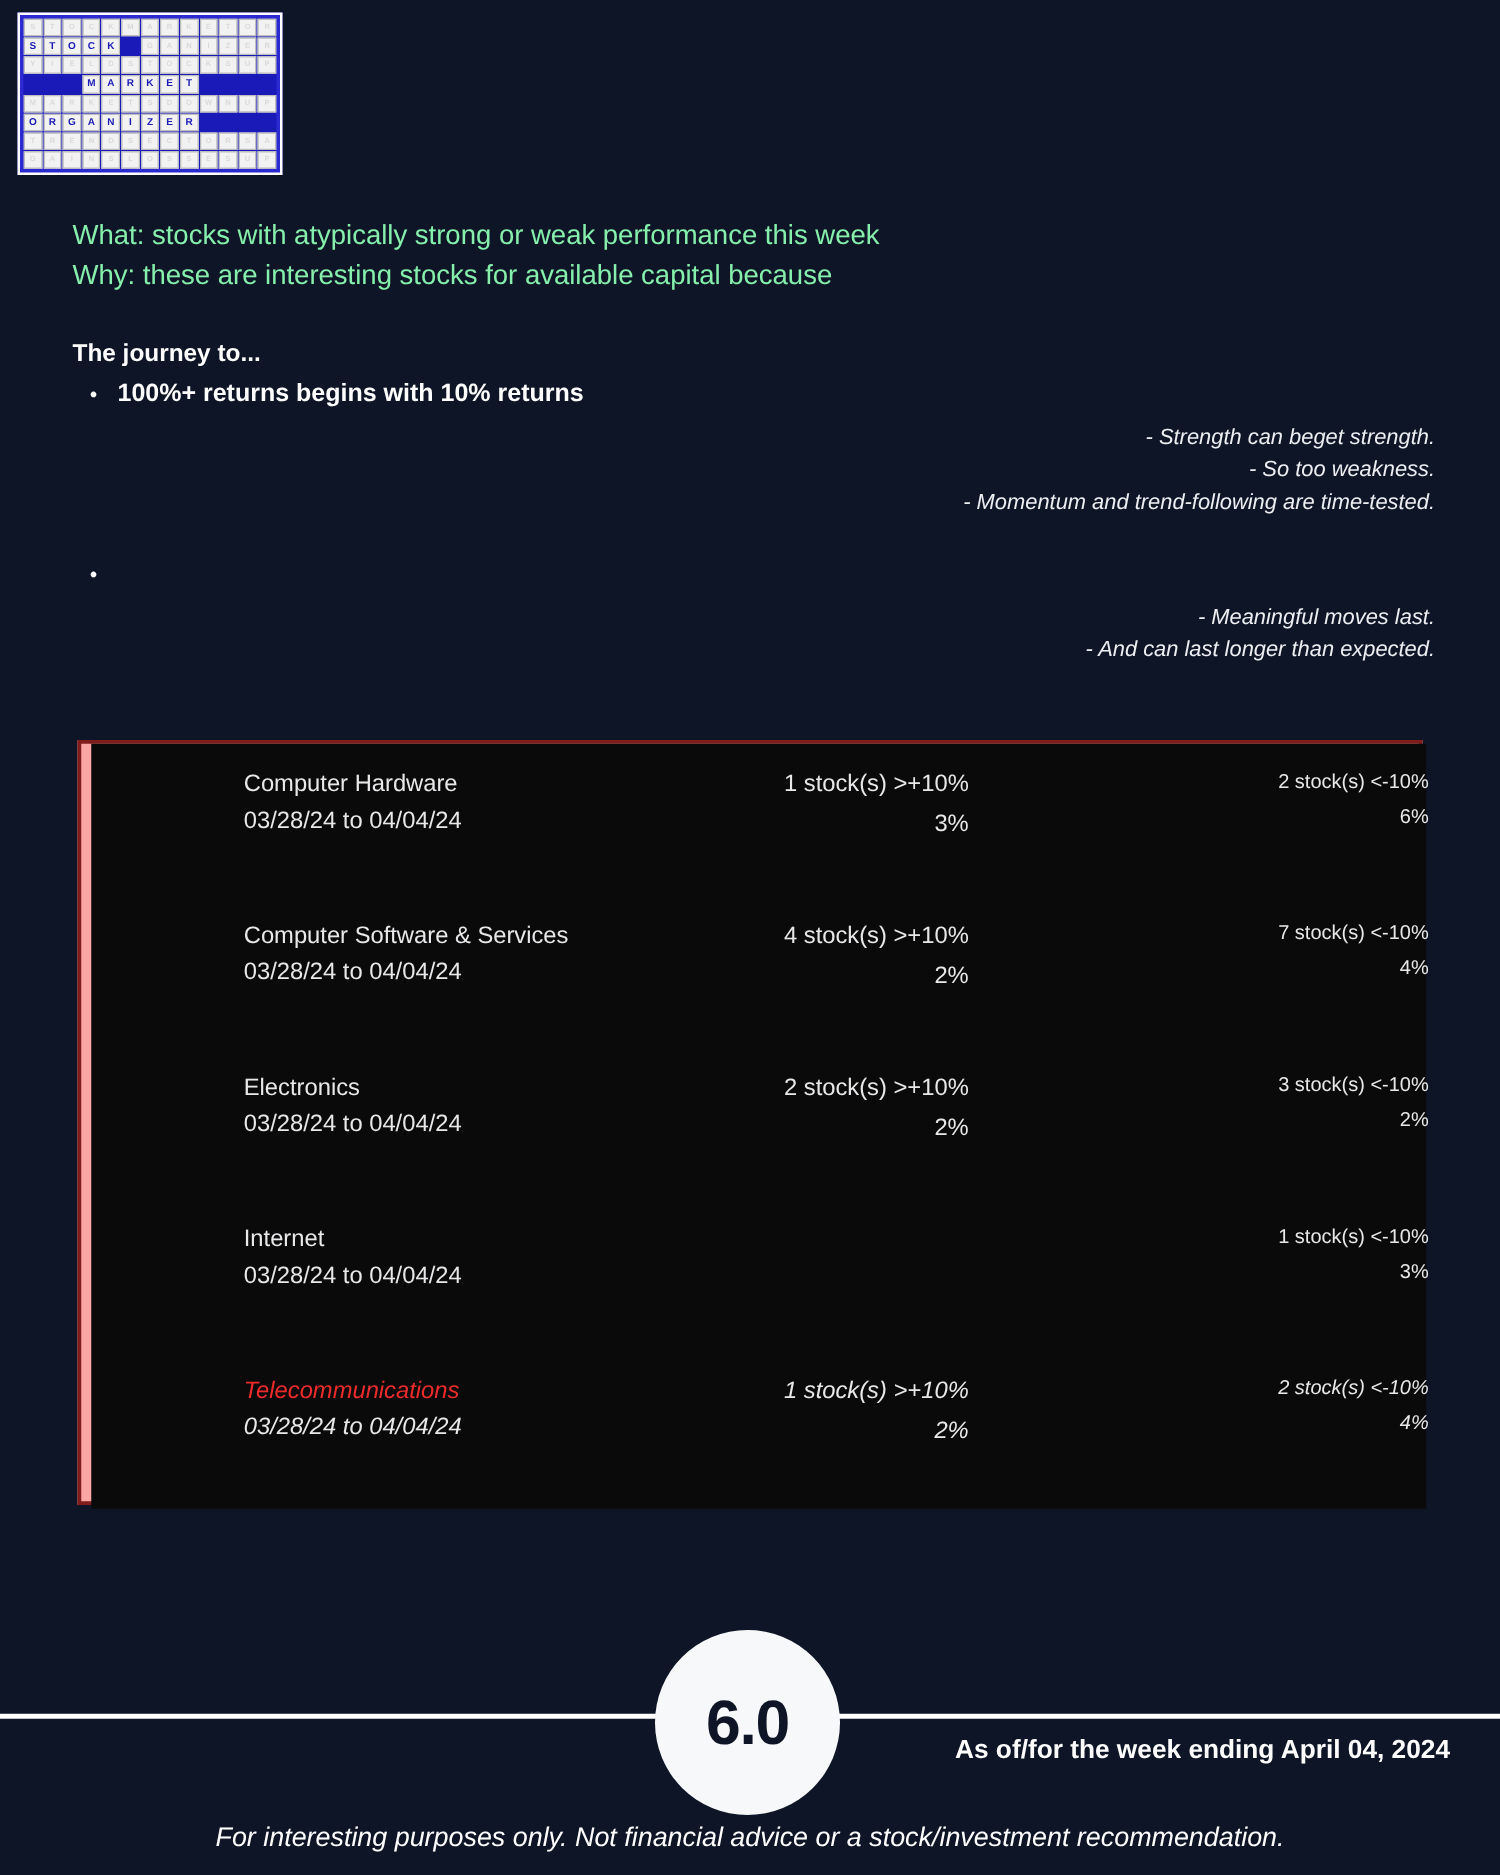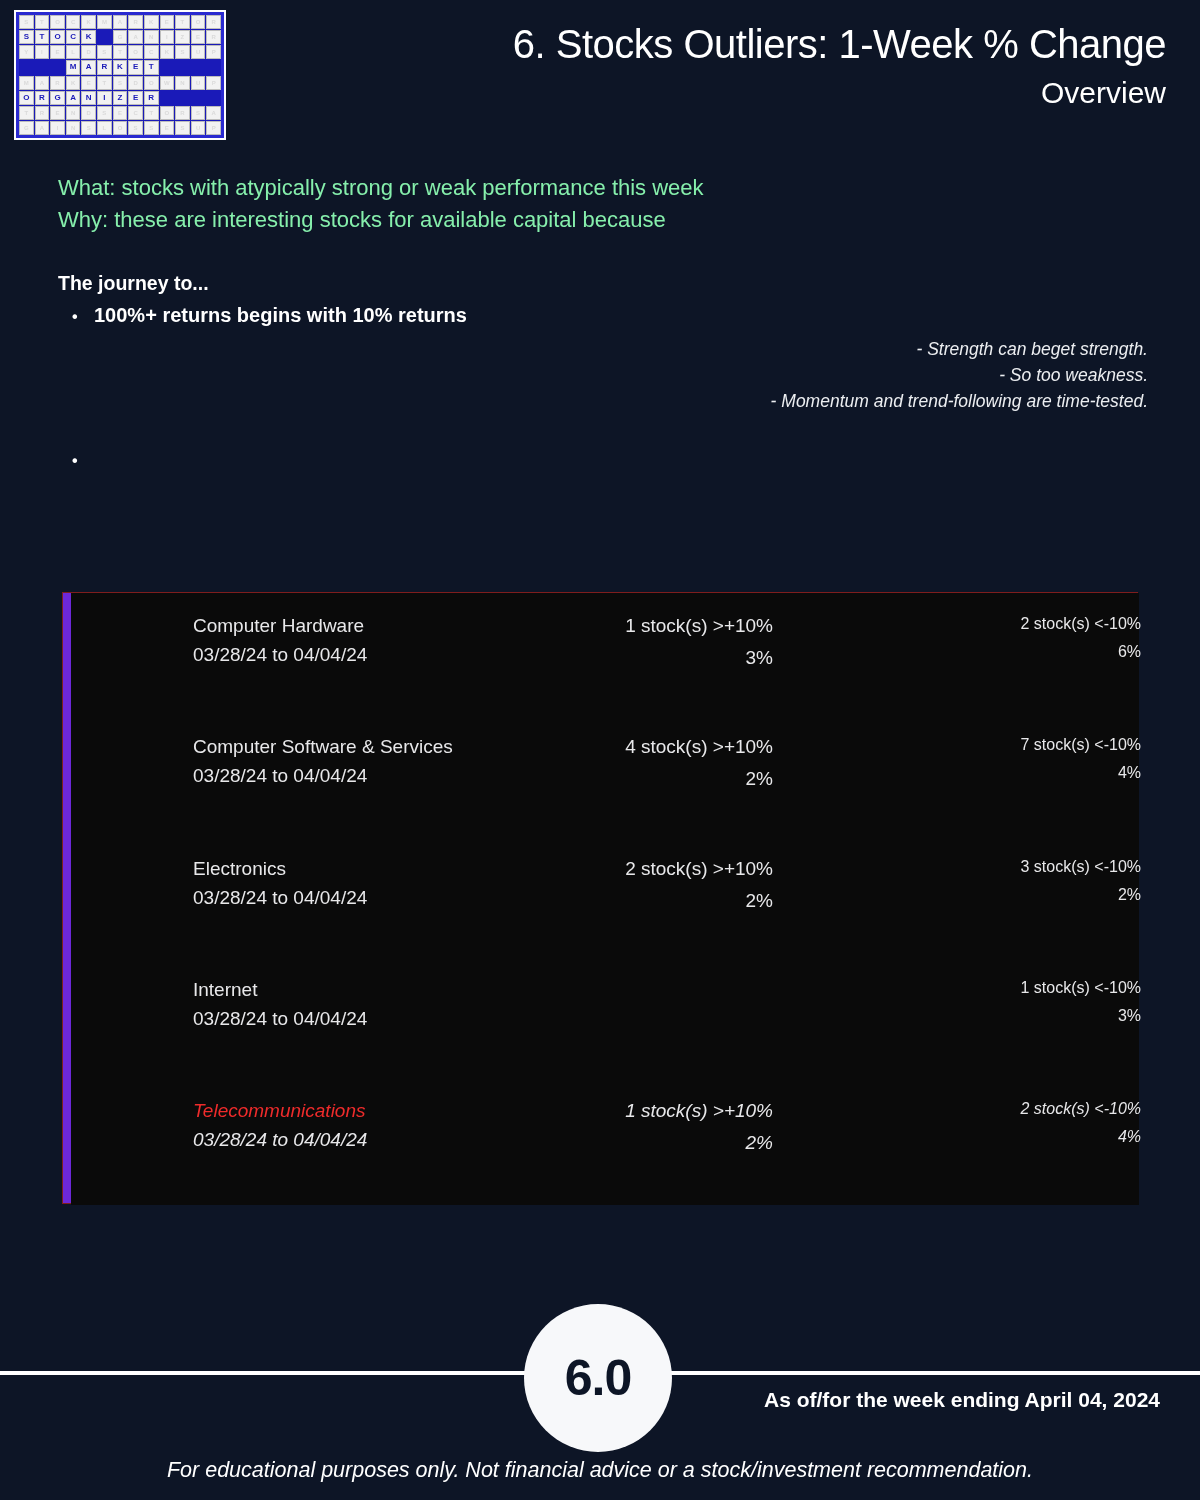--- a/index.html
+++ b/index.html
@@ -124,22 +124,22 @@
   .notes-1 { top: 336px; }
   .notes-2 { top: 480px; }
 
   
   .panel {
     position: absolute;
     left: 62px;
     top: 592px;
     width: 1076px;
     height: 612px;
-    background: #6d28d9;
-    border: 1px solid #7f1d1d;
+    background: #fca5a5;
+    border: 3px solid #7f1d1d;
   }
   .panel-inner {
     position: absolute;
     left: 8px; top: 0;
     width: 1068px; height: 612px;
     background: #0a0a0a;
   }
   .row {
     position: absolute;
     left: 0;
@@ -348,24 +348,20 @@
         <div class="cell">O</div>
         <div class="cell">S</div>
         <div class="cell">S</div>
         <div class="cell">E</div>
         <div class="cell">S</div>
         <div class="cell">U</div>
         <div class="cell">P</div>
       </div>
     </div>
 
-    <div class="title-block">
-      <div class="title">6. Stocks Outliers: 1-Week % Change</div>
-      <div class="subtitle">Overview</div>
-    </div>
   </div>
 
   <div class="intro">
     <div>What: stocks with atypically strong or weak performance this week</div>
     <div>Why: these are interesting stocks for available capital because</div>
   </div>
 
   <div class="journey-head">The journey to...</div>
 
   <div class="bullet bullet-1">
@@ -373,20 +369,24 @@
     <span>100%+ returns begins with 10% returns</span>
   </div>
   <div class="notes notes-1">
     <div>- Strength can beget strength.</div>
     <div>- So too weakness.</div>
     <div>- Momentum and trend-following are time-tested.</div>
   </div>
 
   <div class="bullet bullet-2">
     <span class="dot">•</span>
+  </div>
+  <div class="notes notes-2">
+    <div>- Meaningful moves last.</div>
+    <div>- And can last longer than expected.</div>
   </div>
 
   <div class="panel">
     <div class="panel-inner">
 
       <div class="row r0">
         <div class="cell-name">Computer Hardware</div>
         <div class="cell-dates">03/28/24 to 04/04/24</div>
         <div class="col-up">
           <div>1 stock(s) &gt;+10%</div>
@@ -445,15 +445,15 @@
           <div class="line2">4%</div>
         </div>
       </div>
 
     </div>
   </div>
 
   <div class="footer-rule"></div>
   <div class="badge">6.0</div>
   <div class="asof">As of/for the week ending April 04, 2024</div>
-  <div class="disclaimer">For educational purposes only. Not financial advice or a stock/investment recommendation.</div>
+  <div class="disclaimer">For interesting purposes only. Not financial advice or a stock/investment recommendation.</div>
 
 </div>
 
 </body></html>

